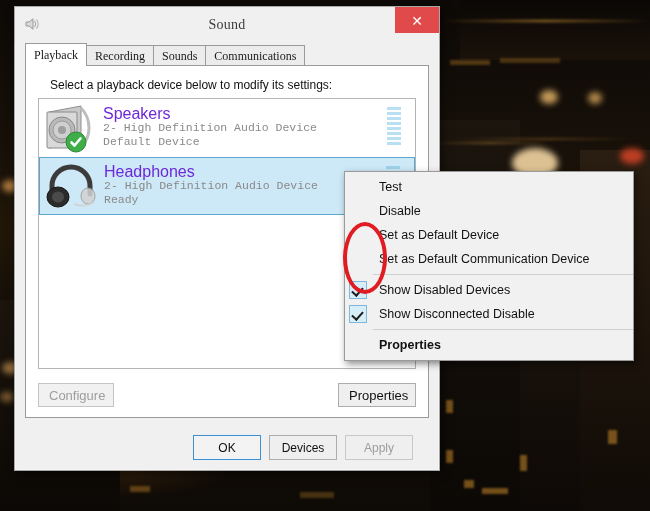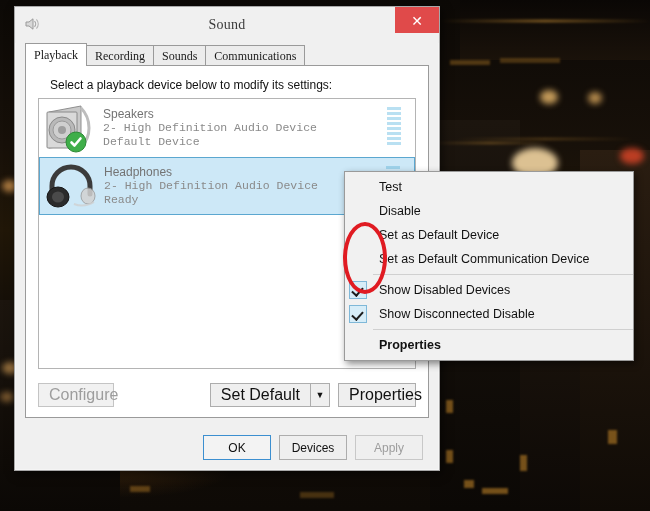--- a/index.html
+++ b/index.html
@@ -174,22 +174,22 @@
     height: 52px;
     margin-left: 4px;
     position: relative;
     flex: 0 0 auto;
   }
   .device-text {
     margin-left: 6px;
     line-height: 14px;
   }
   .device-name {
-    font-size: 12px;
-    color: #737373;
+    font-size: 16px;
+    color: #6d28d9;
   }
   .device-sub {
     font-size: 11.5px;
     color: #8a8a8a;
     font-family: Liberation Mono, monospace;
   }
   .meter {
     position: absolute;
     right: 14px;
     top: 8px;
@@ -211,21 +211,21 @@
     left: 12px;
     right: 12px;
     bottom: 10px;
     height: 24px;
   }
   .btn {
     height: 24px;
     min-width: 72px;
     background: #efefef;
     border: 1px solid #adadad;
-    font-size: 16px;
+    font-size: 13px;
     color: #111;
     cursor: pointer;
     font-family: "Liberation Sans", sans-serif;
     padding: 0 10px;
     box-sizing: border-box;
   }
   .btn.disabled {
     color: #9d9d9d;
     border-color: #c4c4c4;
     background: #f1f1f1;
@@ -247,21 +247,21 @@
     min-width: 20px;
     padding: 0;
     text-align: center;
     line-height: 22px;
     font-size: 9px;
   }
   #properties-button { position: absolute; right: 0; top: 0; width: 78px; }
 
   #dialogbuttons {
     position: absolute;
-    right: 16px;
+    right: 26px;
     bottom: 10px;
     display: flex;
     gap: 8px;
   }
   .dbtn {
     width: 68px;
     height: 25px;
     background: #efefef;
     border: 1px solid #adadad;
     font-size: 12px;
@@ -462,24 +462,20 @@
             <div class="seg on"></div>
             <div class="seg on"></div>
             <div class="seg on"></div>
         </div>
       </div>
 
     </div>
 
     <div id="lowerbuttons">
       <button id="configure-button" class="btn disabled">Configure</button>
-      <div id="setdefault-split">
-        <button id="setdefault-button" class="btn">Set Default</button>
-        <button id="setdefault-arrow" class="btn">▼</button>
-      </div>
       <button id="properties-button" class="btn">Properties</button>
     </div>
   </div>
 
   <div id="dialogbuttons">
     <button class="dbtn default">OK</button>
     <button class="dbtn">Devices</button>
     <button class="dbtn disabled">Apply</button>
   </div>
 </div>

